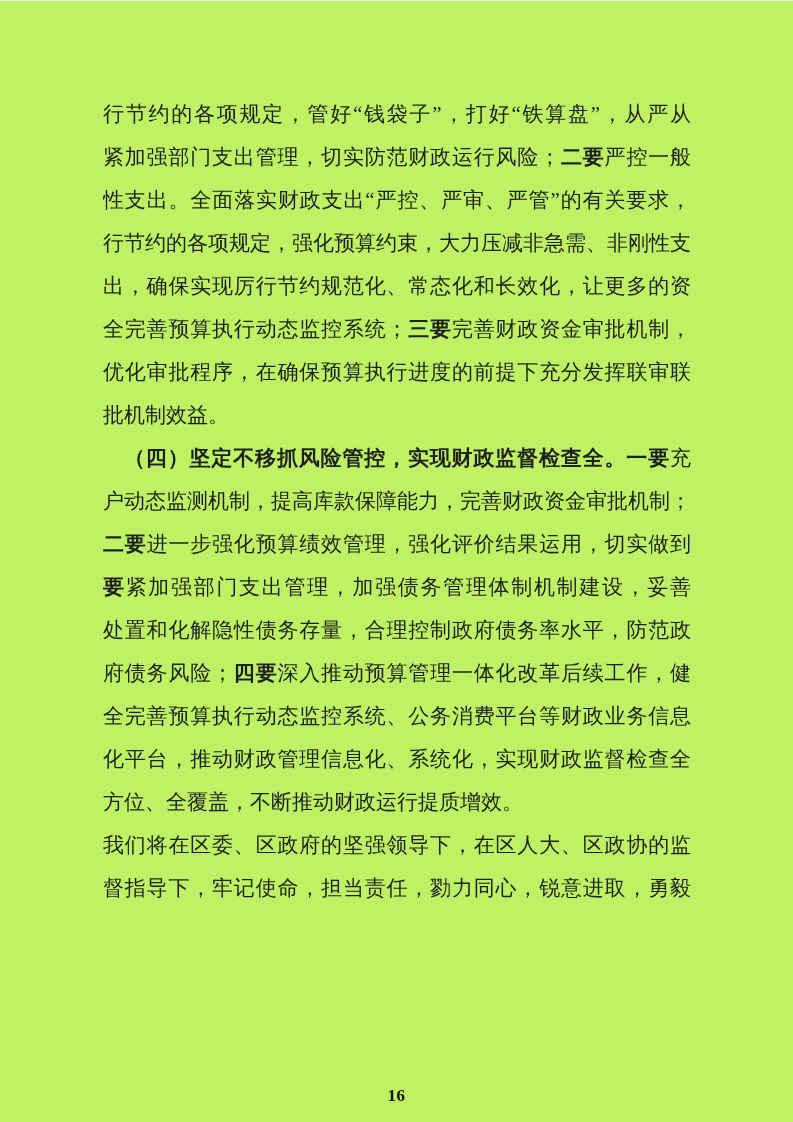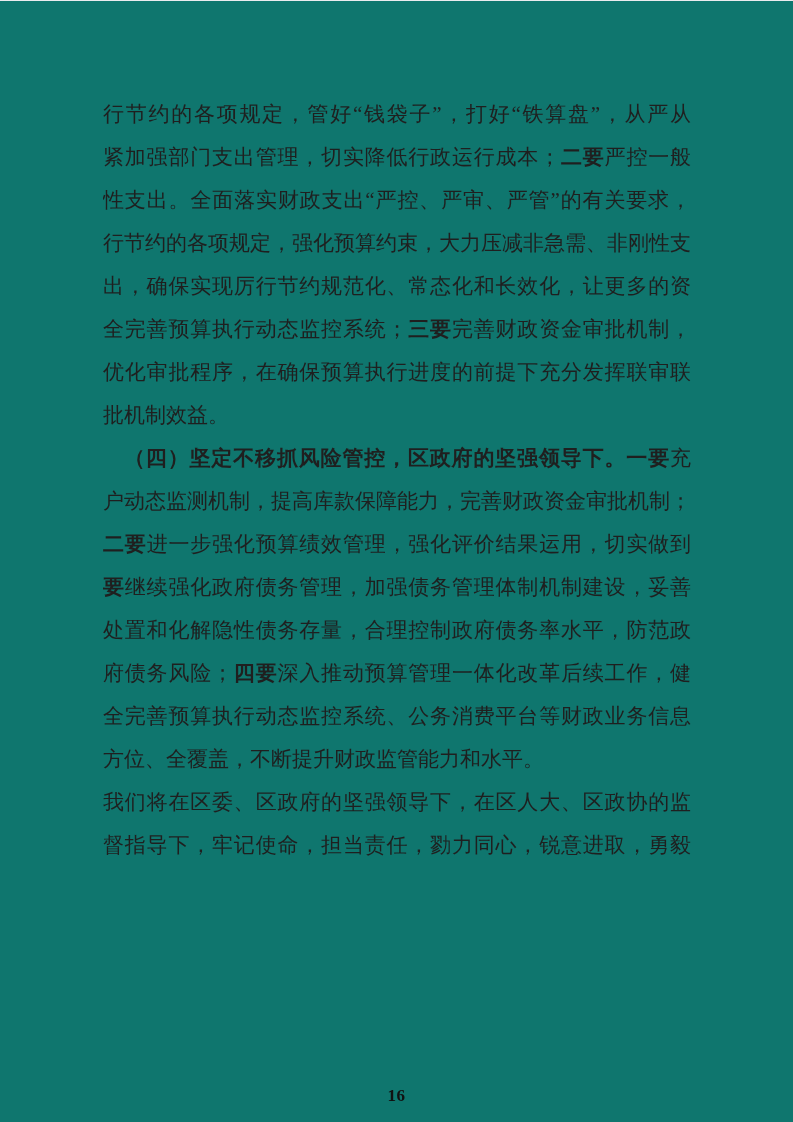--- a/index.html
+++ b/index.html
@@ -4,21 +4,21 @@
 <style>
   html, body {
     margin: 0;
     padding: 0;
     background: #ffffff;
   }
   .page {
     position: relative;
     width: 793px;
     height: 1122px;
-    background: #0f766e;
+    background: #bef264;
     overflow: hidden;
     border-top: 1px solid #ebebef;
     font-family: "Liberation Serif", "DejaVu Serif", serif;
     color: #1f1f1f;
   }
   .text-block {
     position: absolute;
     left: 103px;
     top: 92px;
     width: 588px;
@@ -48,32 +48,33 @@
     letter-spacing: 0.5px;
     color: #111111;
   }
 </style>
 </head>
 <body>
 
 <div class="page">
   <div class="text-block">
       <div class="line"><span>行节约的各项规定，管好“钱袋子”，打好“铁算盘”，从严从</span></div>
-      <div class="line"><span>紧加强部门支出管理，切实降低行政运行成本；</span><span class="bold">二要</span><span>严控一般</span></div>
+      <div class="line"><span>紧加强部门支出管理，切实防范财政运行风险；</span><span class="bold">二要</span><span>严控一般</span></div>
       <div class="line"><span>性支出。全面落实财政支出“严控、严审、严管”的有关要求，</span></div>
       <div class="line"><span>行节约的各项规定，强化预算约束，大力压减非急需、非刚性支</span></div>
       <div class="line"><span>出，确保实现厉行节约规范化、常态化和长效化，让更多的资</span></div>
       <div class="line"><span>全完善预算执行动态监控系统；</span><span class="bold">三要</span><span>完善财政资金审批机制，</span></div>
       <div class="line"><span>优化审批程序，在确保预算执行进度的前提下充分发挥联审联</span></div>
       <div class="line para-end"><span>批机制效益。</span></div>
-      <div class="line" style="text-indent: 1em;"><span class="bold">（四）坚定不移抓风险管控，区政府的坚强领导下。一要</span><span>充</span></div>
+      <div class="line" style="text-indent: 1em;"><span class="bold">（四）坚定不移抓风险管控，实现财政监督检查全。一要</span><span>充</span></div>
       <div class="line"><span>户动态监测机制，提高库款保障能力，完善财政资金审批机制；</span></div>
       <div class="line"><span class="bold">二要</span><span>进一步强化预算绩效管理，强化评价结果运用，切实做到</span></div>
-      <div class="line"><span class="bold">要</span><span>继续强化政府债务管理，加强债务管理体制机制建设，妥善</span></div>
+      <div class="line"><span class="bold">要</span><span>紧加强部门支出管理，加强债务管理体制机制建设，妥善</span></div>
       <div class="line"><span>处置和化解隐性债务存量，合理控制政府债务率水平，防范政</span></div>
       <div class="line"><span>府债务风险；</span><span class="bold">四要</span><span>深入推动预算管理一体化改革后续工作，健</span></div>
       <div class="line"><span>全完善预算执行动态监控系统、公务消费平台等财政业务信息</span></div>
-      <div class="line para-end"><span>方位、全覆盖，不断提升财政监管能力和水平。</span></div>
+      <div class="line"><span>化平台，推动财政管理信息化、系统化，实现财政监督检查全</span></div>
+      <div class="line para-end"><span>方位、全覆盖，不断推动财政运行提质增效。</span></div>
       <div class="line"><span>我们将在区委、区政府的坚强领导下，在区人大、区政协的监</span></div>
       <div class="line"><span>督指导下，牢记使命，担当责任，勠力同心，锐意进取，勇毅</span></div>
     </div>
   <div class="page-number">16</div>
 </div>
 
 </body></html>

